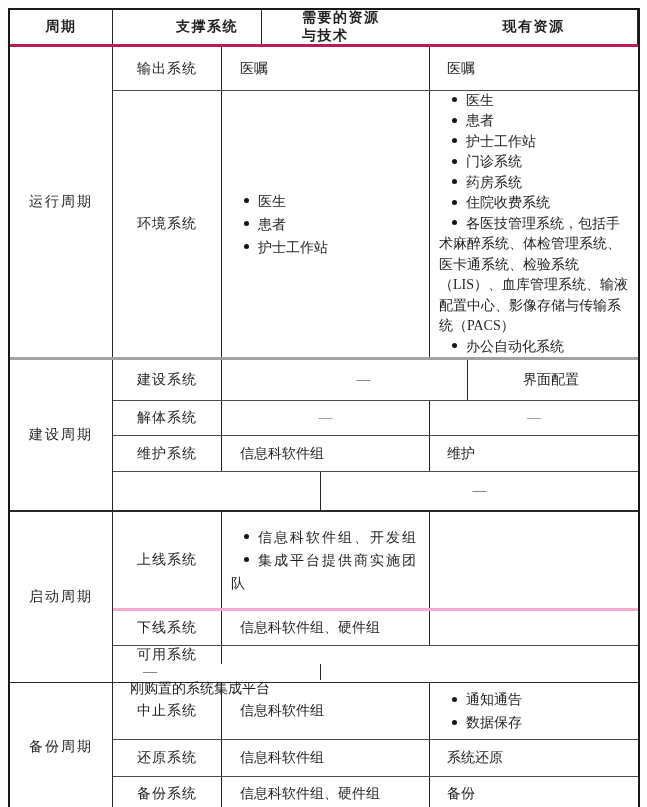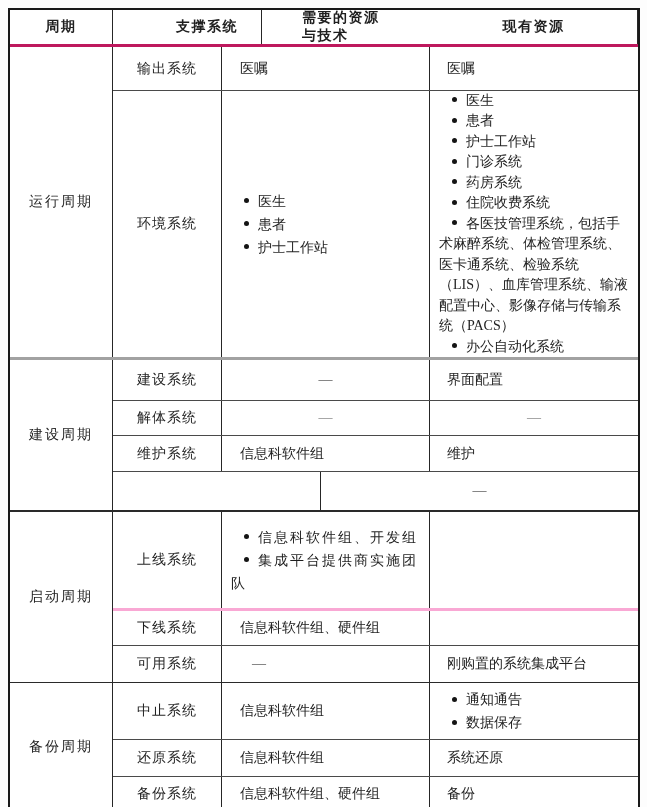--- a/index.html
+++ b/index.html
@@ -45,27 +45,27 @@
   
   .blist{padding:6px 8px 6px 9px;}
   .bitem{text-indent:13px;line-height:23px;}
   .bitem .bdot{display:inline-block;width:5px;height:5px;border-radius:50%;
     background:#141414;margin-right:9px;vertical-align:2.5px;}
   .blist-dense .bitem{line-height:20.5px;}
   .ls .bitem{letter-spacing:2px;}
   
   .h-out{height:43px;}
   .h-env{height:267px;}
-  .h-r3{height:40px;}
+  .h-r3{height:40px;gap:38px;}
   .h-r4{height:35px;}
   .h-r5{height:36px;}
   .h-r6{height:39px;}
   .h-up{height:96px;}
   .h-down{height:37px;}
-  .h-avail{height:37px;}
+  .h-avail{height:37px;flex-direction:column;}
   .h-stop{height:56px;}
   .h-restore{height:37px;}
   .h-backup{height:34px;}
 </style>
 </head>
 <body>
 
 <div class="doc-table">
 
   <div class="hdr">

